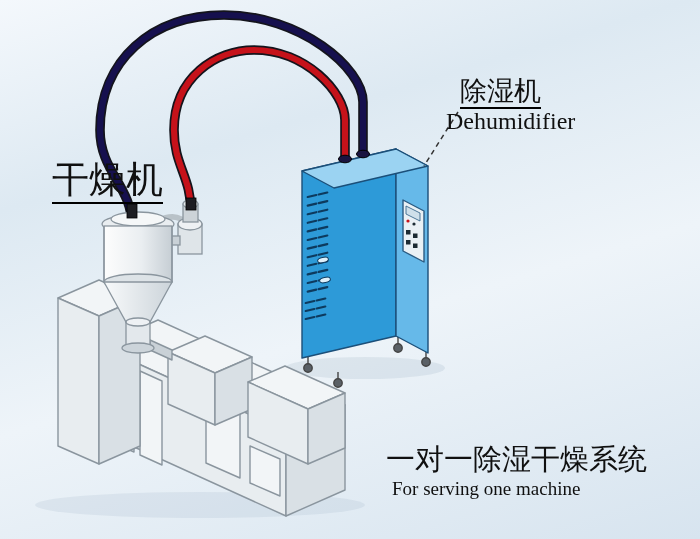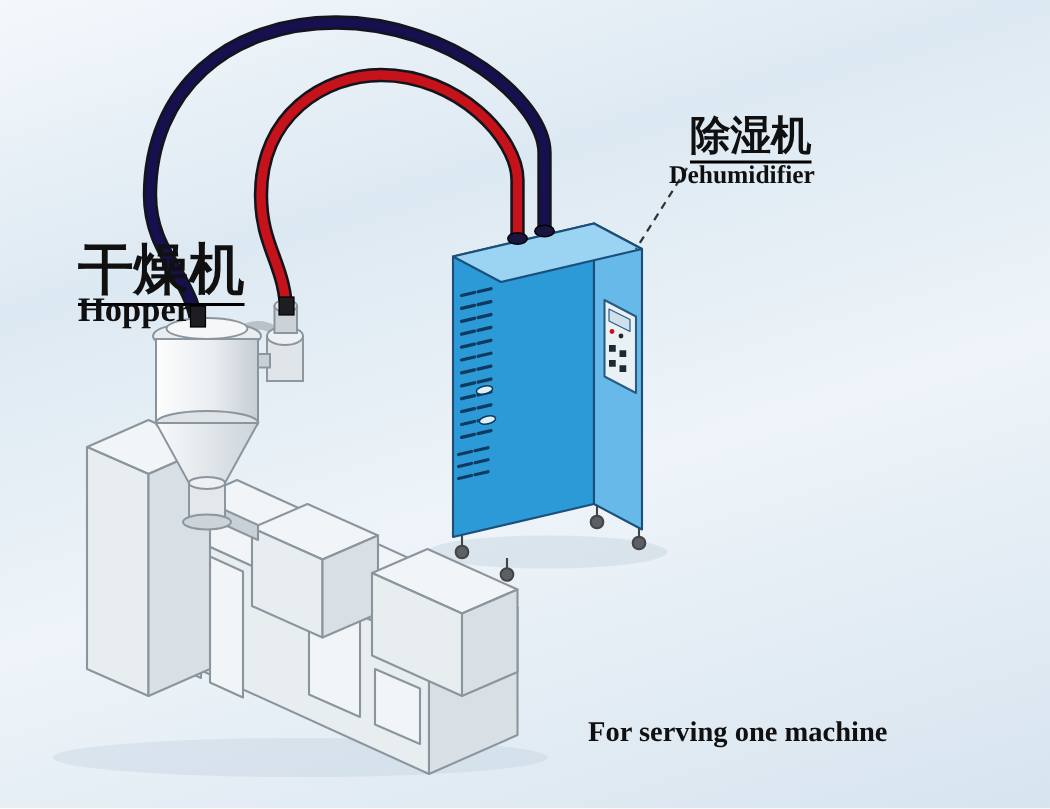--- a/index.html
+++ b/index.html
@@ -3,21 +3,21 @@
 <meta charset="utf-8">
 <style>
   *{margin:0;padding:0;box-sizing:border-box}
   html,body{width:700px;height:539px;overflow:hidden}
   #stage{
     position:relative;width:700px;height:539px;overflow:hidden;
     background:linear-gradient(163deg,#f4f8fc 0%,#dde9f2 28%,#eef4f9 58%,#d7e4ef 100%);
     font-family:"DejaVu Sans","Liberation Sans",sans-serif;
   }
   svg{position:absolute;left:0;top:0;display:block}
-  .lbl{position:absolute;color:var(--text,#101010);font-weight:bold;white-space:nowrap;line-height:1.1}
+  .lbl{position:absolute;color:var(--text,#101010);font-weight:normal;white-space:nowrap;line-height:1.1}
   .zh{font-family:"DejaVu Sans","Liberation Sans",sans-serif}
   .en{font-family:"Liberation Serif","DejaVu Serif",serif}
   .u{border-bottom:2px solid #000;padding-bottom:1px;display:inline-block}
   
   .mstroke{stroke:var(--outline,#8a959e);stroke-width:1.4;stroke-linejoin:round}
   .f-light{fill:var(--machine-light,#f2f5f7)}
   .f-mid{fill:var(--machine-mid,#e8edf0)}
   .f-dark{fill:var(--machine-dark,#d9e0e5)}
   
   .cabstroke{stroke:#1b4f79;stroke-width:1.4;stroke-linejoin:round}
@@ -180,22 +180,22 @@
       <ellipse cx="138" cy="322" rx="12" ry="4" fill="#eef1f4"></ellipse>
       <ellipse cx="138" cy="348" rx="16" ry="5" fill="#ccd4da"></ellipse>
     </g>
 
     <path class="dash" d="M 458,112 L 424,166"></path>
   </svg>
 
   <div class="lbl zh" style="left:52px;top:160px;font-size:37px">
     <span class="u">干燥机</span>
   </div>
-  <div class="lbl en" style="left:52px;top:194px;font-size:23px">Hopper</div>
 
   <div class="lbl zh" style="left:460px;top:76px;font-size:27px">
     <span class="u">除湿机</span>
   </div>
-  <div class="lbl en" style="left:446px;top:108px;font-size:17px">Dehumidifier</div>
-
+  <div class="lbl en" style="left:446px;top:108px;font-size:24px">Dehumidifier</div>
+
+  <div class="lbl zh" style="left:386px;top:444px;font-size:29px">一对一除湿干燥系统</div>
   <div class="lbl en" style="left:392px;top:479px;font-size:19px">For serving one machine</div>
 
 </div>
 
 </body></html>

